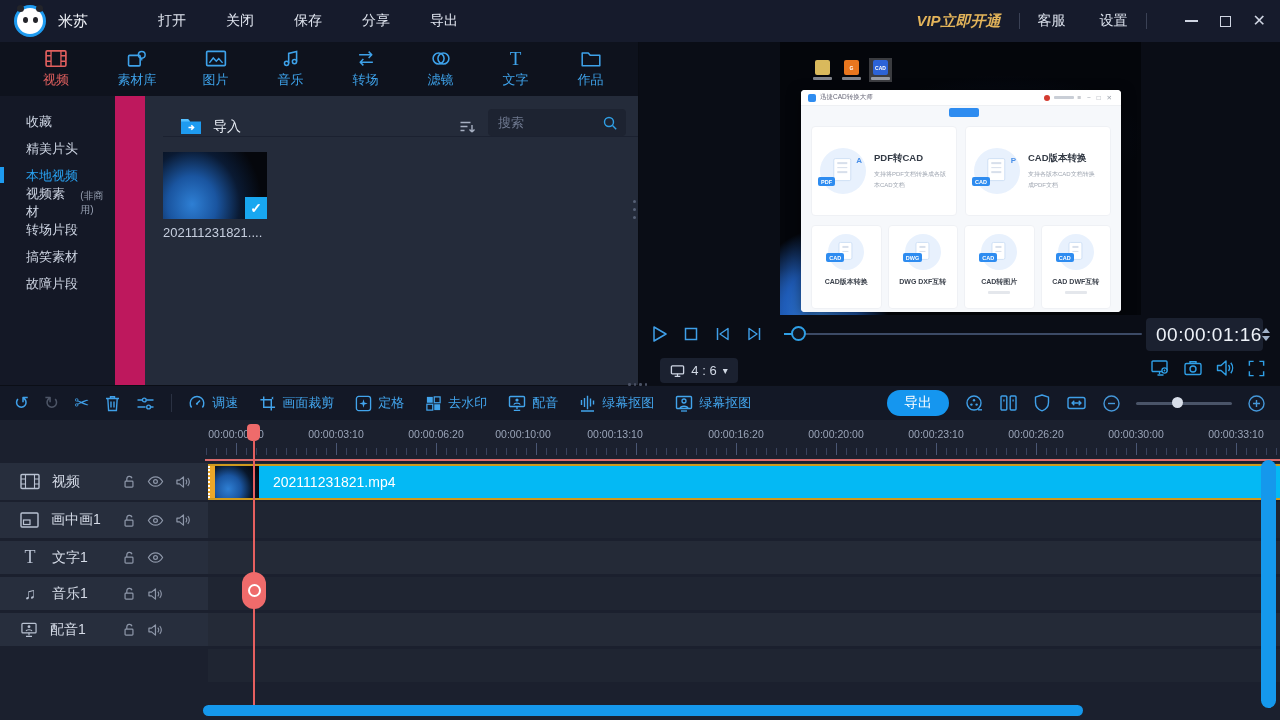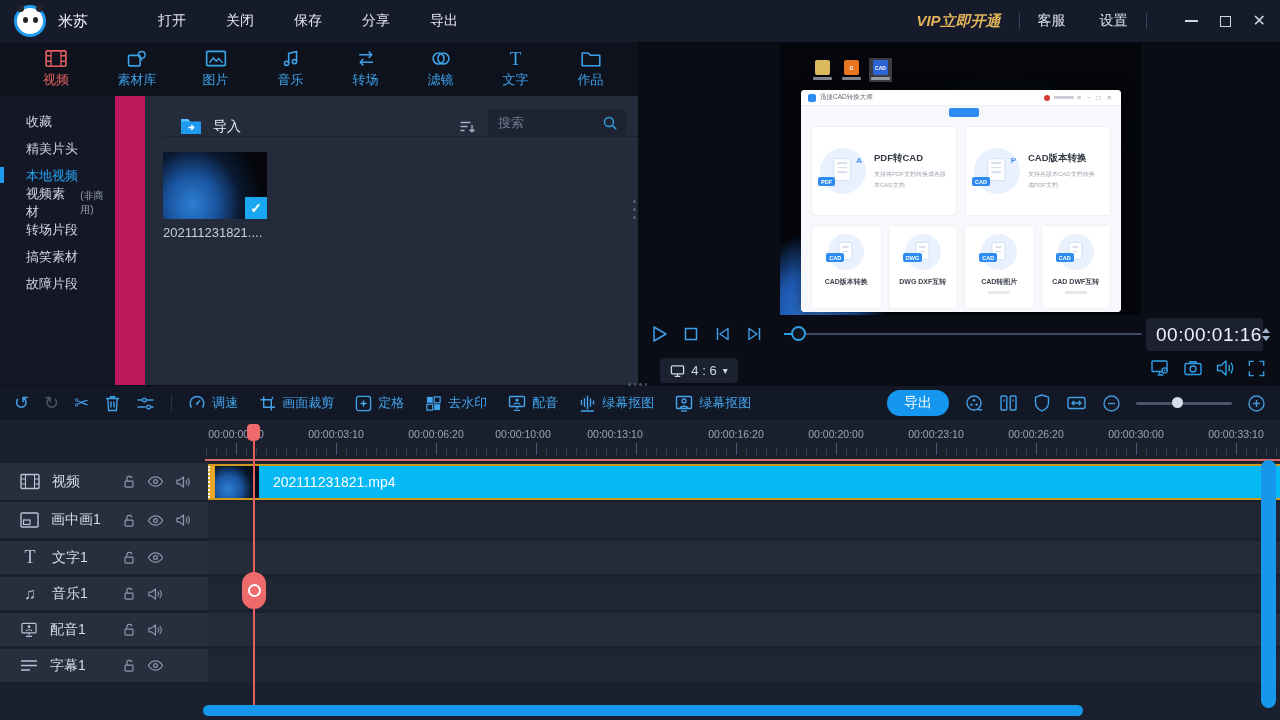--- a/index.html
+++ b/index.html
@@ -769,42 +769,20 @@
             </svg>
           </span>
         <span>
             <svg width="16" height="14" viewBox="0 0 17 15">
               <path d="M2 5.5v4h2.8L9 13V2L4.8 5.5z" fill="none" stroke="#8d96a8" stroke-width="1.3" stroke-linejoin="round"></path>
               <path d="M11.5 5a4 4 0 0 1 0 5M13.6 3.2a7 7 0 0 1 0 8.6" fill="none" stroke="#8d96a8" stroke-width="1.2"></path>
             </svg>
           </span>
       </div>
     </div>
-    <div class="thead" style="top:229px;height:33px">
-      <span>
-          <svg width="18" height="13" viewBox="0 0 18 13">
-            <path d="M1 2h16M1 6.5h16M1 11h9" stroke="#b9c2d2" stroke-width="1.6"></path>
-          </svg>
-        </span>
-      <span class="tlabel">字幕1</span>
-      <div class="tctrls">
-        <span>
-            <svg width="14" height="15" viewBox="0 0 16 16">
-              <rect x="3.5" y="7.5" width="9" height="7" rx="1" fill="none" stroke="#8d96a8" stroke-width="1.4"></rect>
-              <path d="M5.5 7.5V5a3 3 0 0 1 5.9-.7" fill="none" stroke="#8d96a8" stroke-width="1.4"></path>
-            </svg>
-          </span>
-        <span>
-            <svg width="17" height="13" viewBox="0 0 18 13">
-              <path d="M1.5 6.5C3.5 3 6 1.5 9 1.5s5.5 1.5 7.5 5C14.5 10 12 11.5 9 11.5S3.5 10 1.5 6.5z" fill="none" stroke="#8d96a8" stroke-width="1.3"></path>
-              <circle cx="9" cy="6.5" r="2" fill="none" stroke="#8d96a8" stroke-width="1.3"></circle>
-            </svg>
-          </span>
-      </div>
-    </div>
 
     <div class="clip">
       <div class="clip-handle"></div>
       <div class="clip-thumb"></div>
       <span class="clip-name">202111231821.mp4</span>
     </div>
 
     <div class="ph-flag"></div>
     <div class="ph-line"></div>
     <div class="ph-handle">

